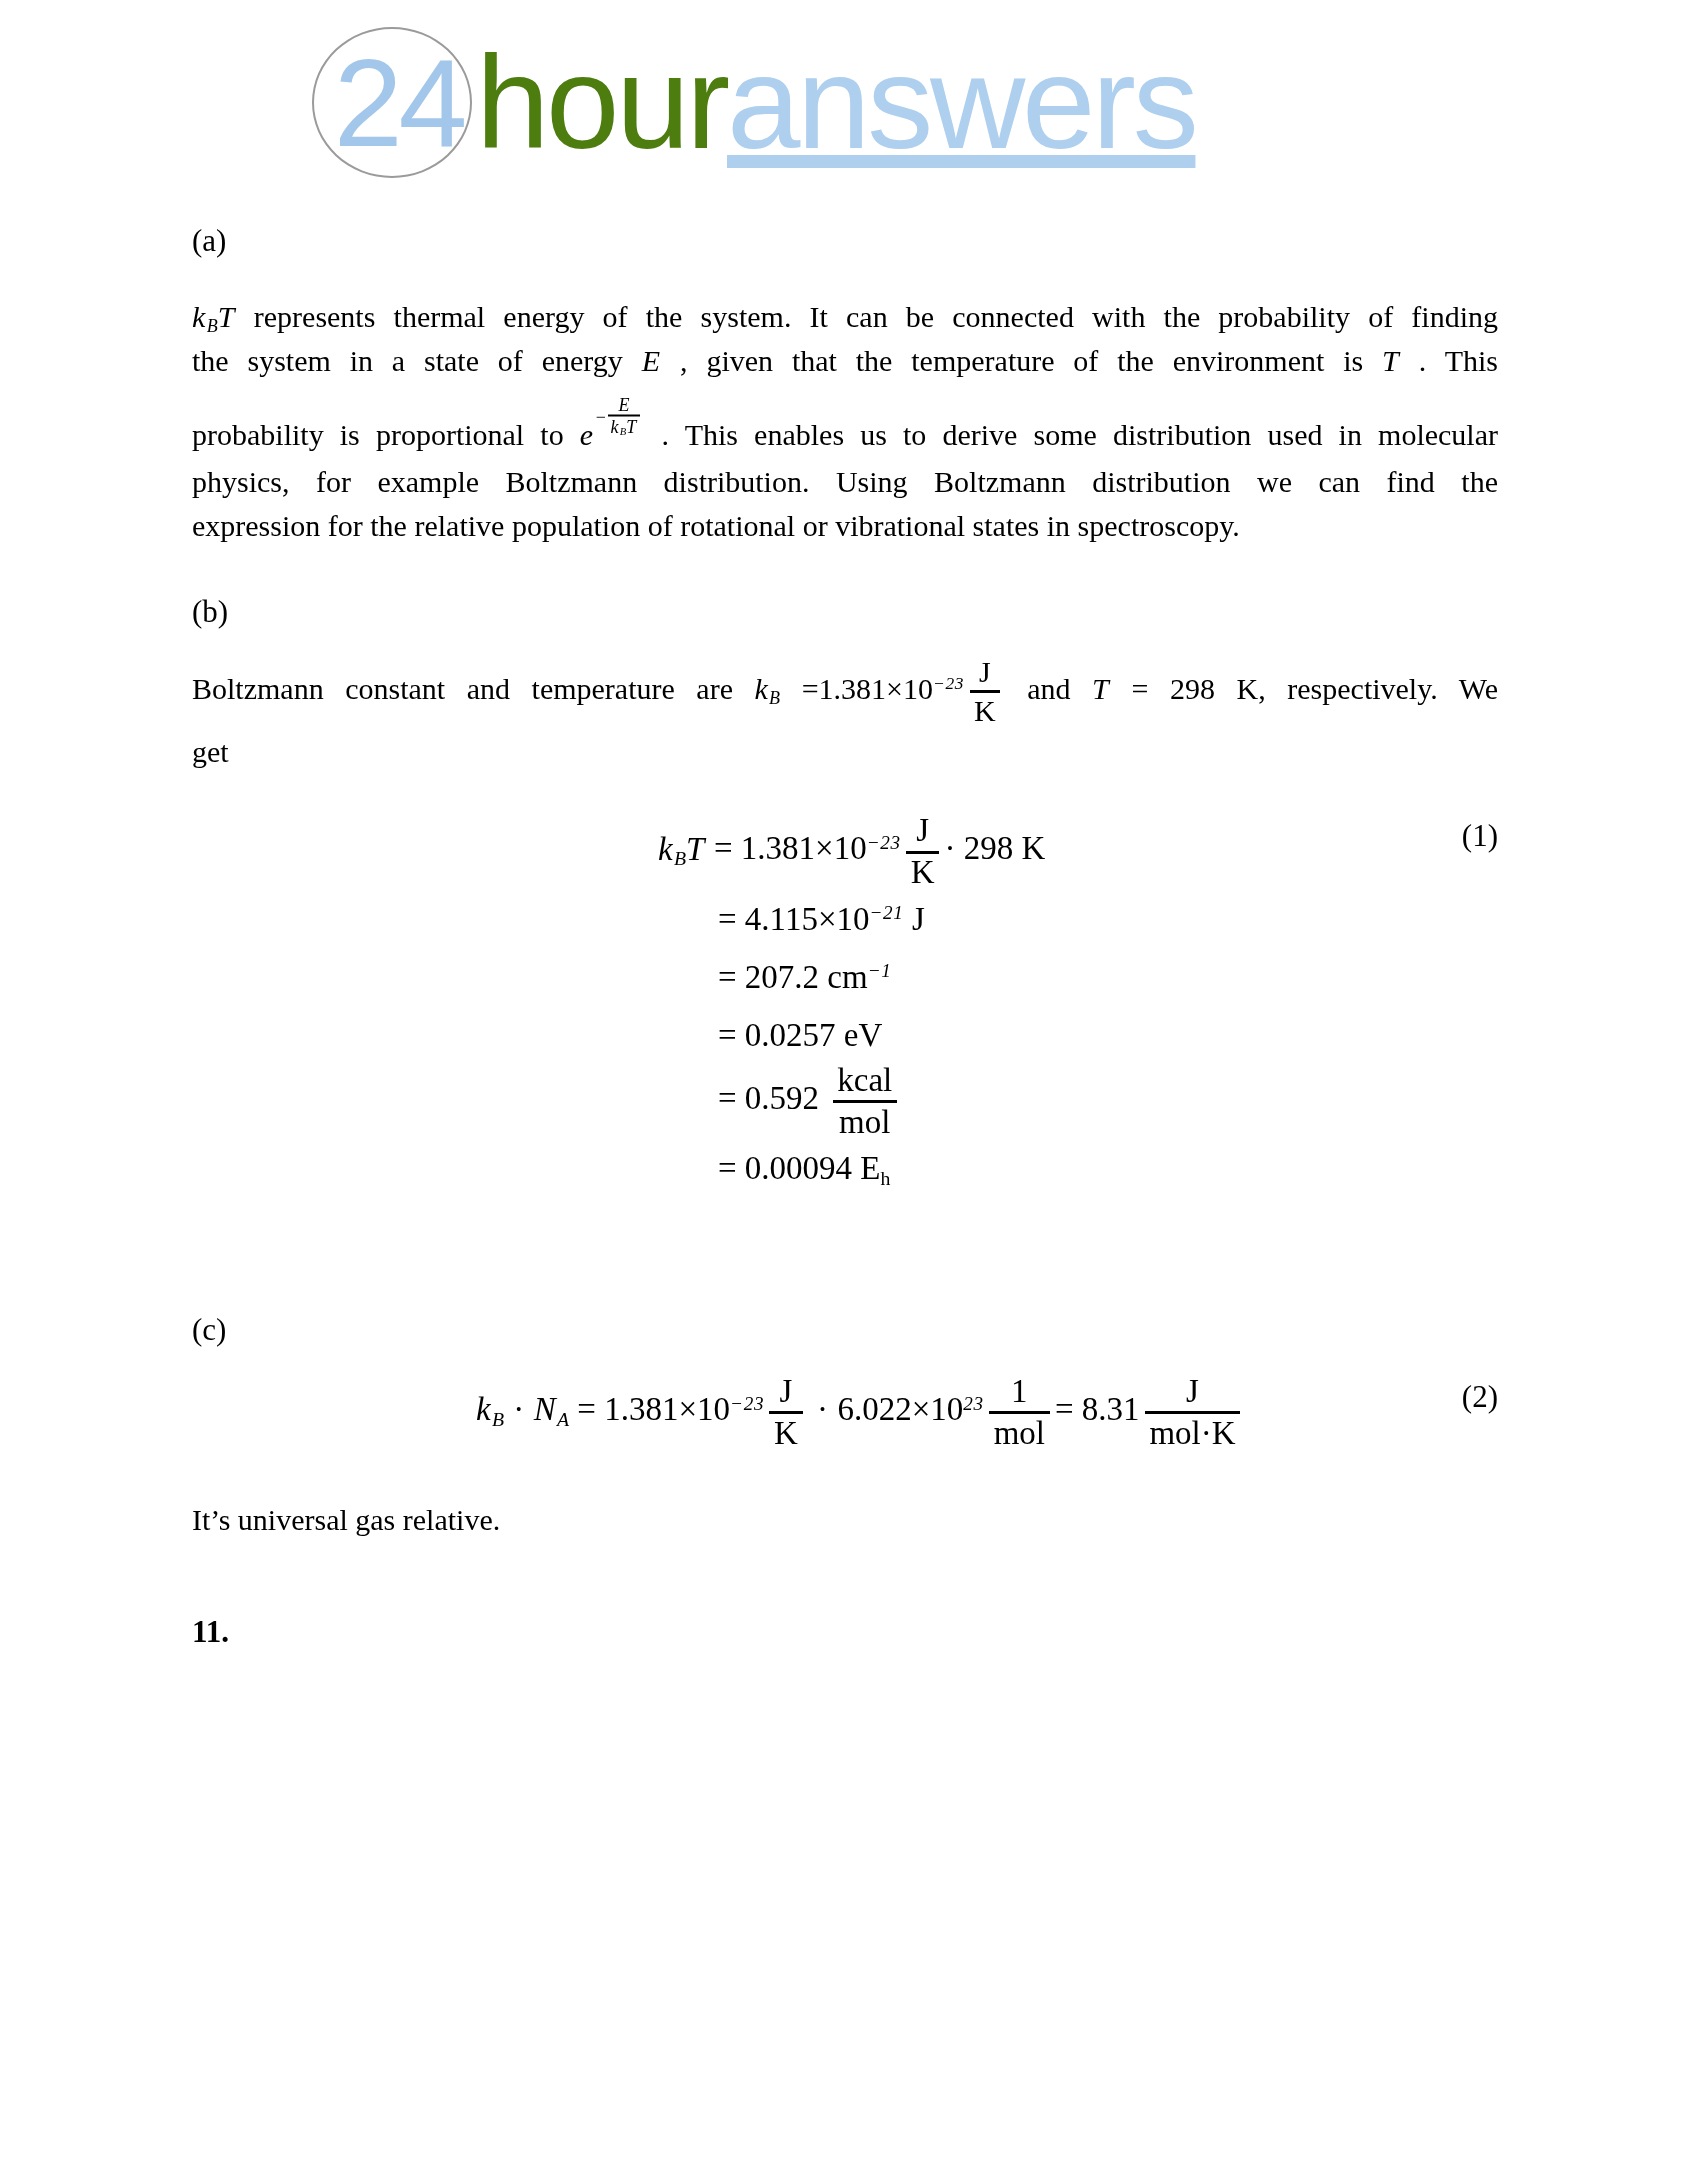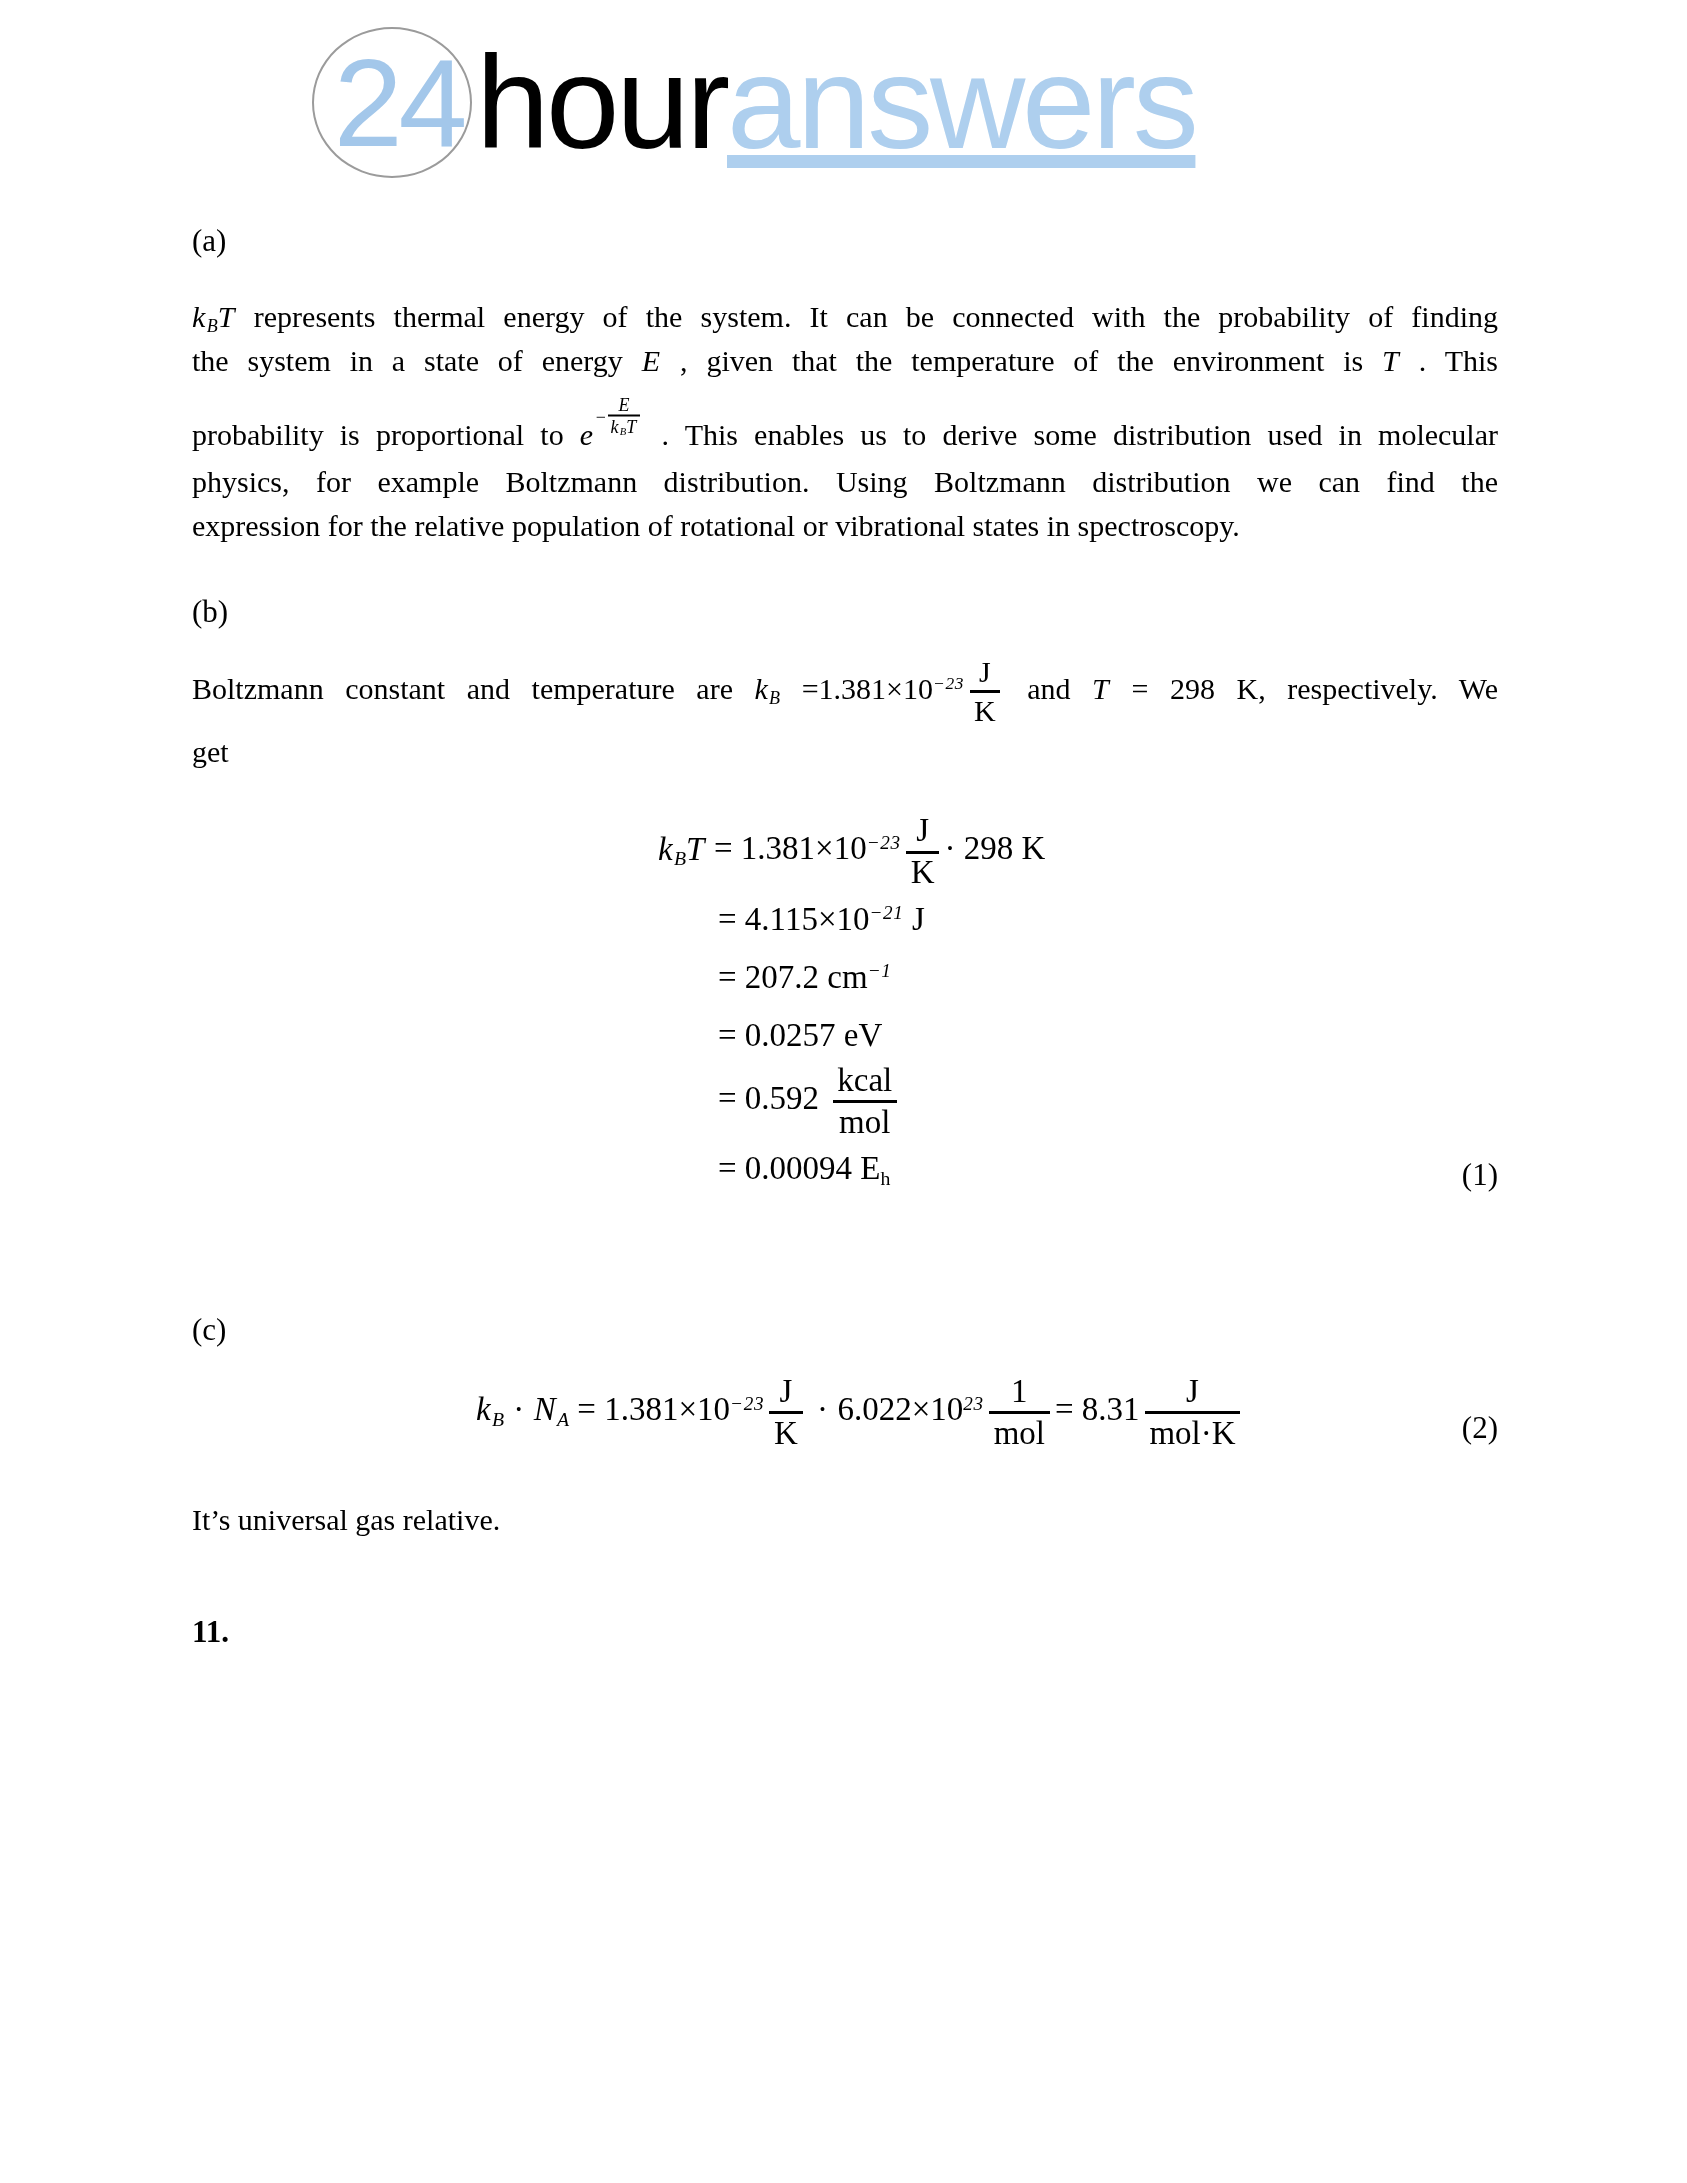--- a/index.html
+++ b/index.html
@@ -26,21 +26,21 @@
     box-sizing: border-box;
     display: flex; align-items: center; justify-content: center;
     overflow: visible; flex: none;
   }
   .logo-24 {
     font-size: 124px; line-height: 1;
     color: #a3c7ea; letter-spacing: -4px;
     transform: translateX(6.6px);
   }
   .logo-word { white-space: nowrap; margin-left: 4px; }
-  .logo-hour   { font-size: 132px; color: #000000; letter-spacing: -3.3px; }
+  .logo-hour   { font-size: 132px; color: #4d7c0f; letter-spacing: -3.3px; }
   .logo-answers{ font-size: 132px; color: #aecfee; letter-spacing: -3.3px; text-decoration: underline; }
 
   
   .content {
     padding: 0 189px 0 192px;
     font-size: 30px; line-height: 44px;
   }
   .h-num { font-weight: bold; font-size: 31px; }
   .part-label { font-size: 31px; }
 
@@ -82,21 +82,21 @@
     font-size: 18px; line-height: 1; margin: 0 5.3px 0 1.3px;
     vertical-align: baseline;
   }
   .eexp .em { margin-right: 2px; font-style: normal; }
   .estack { display: inline-flex; flex-direction: column; align-items: center; }
   .estack .ebar { align-self: stretch; height: 0; border-top: 2px solid #000; margin: 1.3px 0; }
   .estack .erow { padding: 0 2.6px; }
   .estack .esub { font-size: 10.6px; font-style: italic; vertical-align: -0.25em; }
 
   
-  .eqwrap { display: flex; align-items: flex-end; }
+  .eqwrap { display: flex; align-items: flex-start; }
   .eqlabel { margin-left: auto; font-size: 31px; }
   .eqblock { margin-left: 466px; font-size: 33px; }
   .eqrow { line-height: 58px; white-space: nowrap; }
   .eqrow.cont { padding-left: 60px; }
   .eq2row { margin-left: 284px; font-size: 33px; line-height: 64px; white-space: nowrap; }
   .dotop { margin: 0 9.3px; }
 </style>
 </head>
 <body>
 

